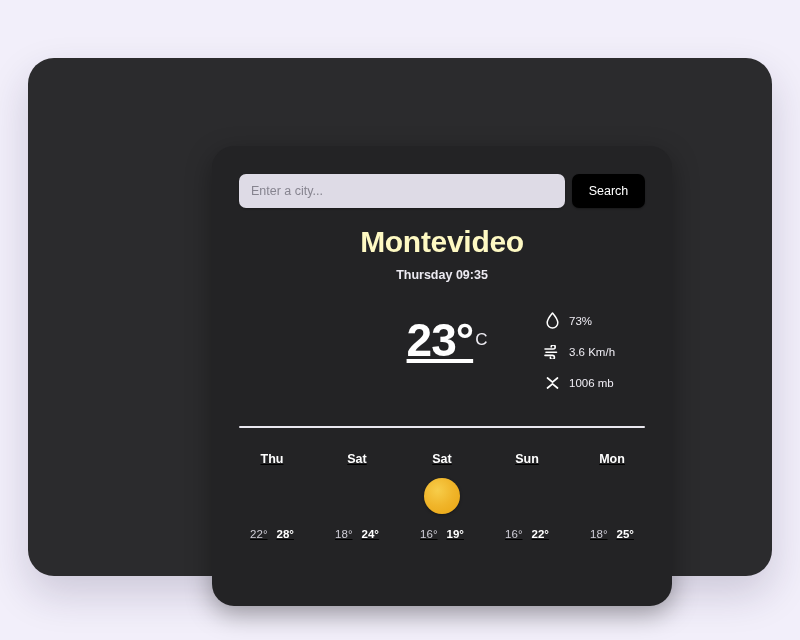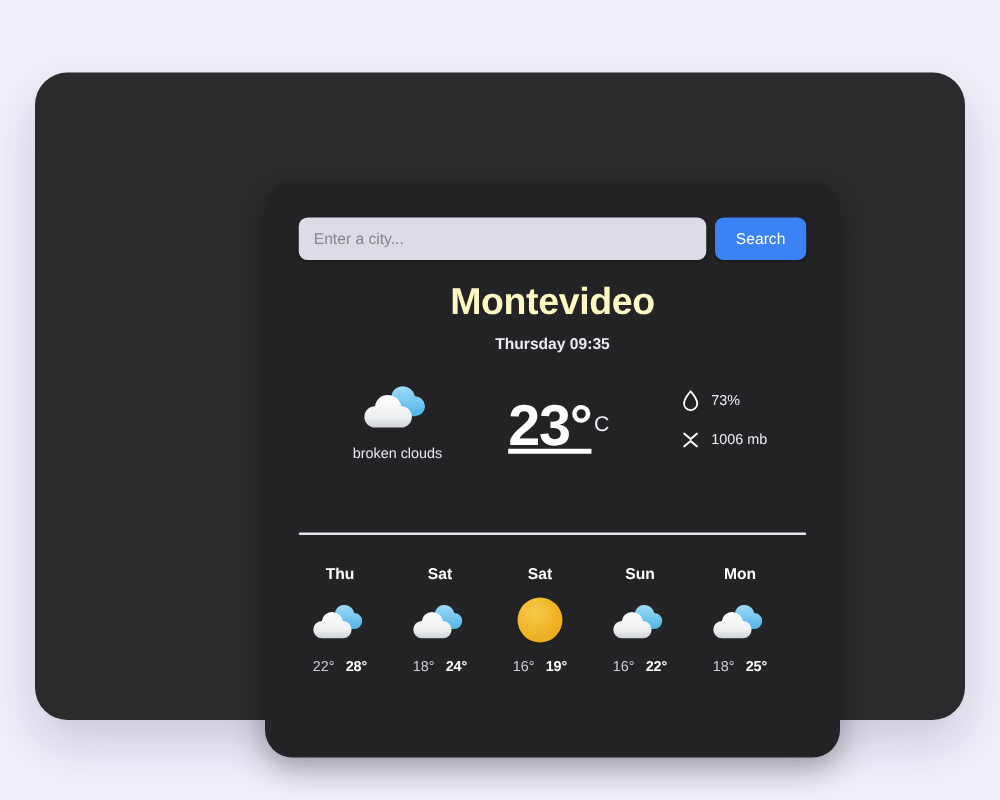--- a/index.html
+++ b/index.html
@@ -73,21 +73,21 @@
     box-shadow: 0 1px 2px rgba(0,0,0,0.25);
   }
   .search-input::placeholder {
     color: #86848f;
   }
   .search-button {
     width: 73px;
     height: 34px;
     border: none;
     border-radius: 7px;
-    background: #3b82f6;
+    background: #000000;
     color: #ffffff;
     font-family: "Liberation Sans", sans-serif;
     font-size: 12.5px;
     cursor: pointer;
     box-shadow: 0 1px 2px rgba(0,0,0,0.3);
   }
 
   
   .city-name {
     position: absolute;
@@ -190,20 +190,22 @@
     border-radius: 2px;
   }
 
   
   .forecast {
     position: absolute;
     left: 20px;
     top: 306px;
     width: 420px;
     display: flex;
+    justify-content: space-between;
+    text-decoration: underline;
   }
   .forecast-day {
     width: 80px;
     text-align: center;
   }
   .day-name {
     color: #ffffff;
     font-size: 12.5px;
     font-weight: bold;
   }
@@ -263,58 +265,48 @@
       <div class="search-row">
         <input class="search-input" type="text" placeholder="Enter a city..." style="">
         <button class="search-button">Search</button>
       </div>
 
       <div class="city-name">Montevideo</div>
       <div class="date-time">Thursday 09:35</div>
 
       <div class="current">
 
-        <div class="cond-left">
-          <div>
-            <svg width="62" height="46" viewBox="0 0 62 46" aria-hidden="true">
-              <defs>
-                <linearGradient id="cbBlueA" x1="0" y1="0" x2="0" y2="1">
-                  <stop offset="0%" stop-color="#9fdcf8"></stop>
-                  <stop offset="100%" stop-color="#4fb4e8"></stop>
-                </linearGradient>
-                <linearGradient id="cwWhiteA" x1="0" y1="0" x2="0" y2="1">
-                  <stop offset="0%" stop-color="#ffffff"></stop>
-                  <stop offset="70%" stop-color="#eceef0"></stop>
-                  <stop offset="100%" stop-color="#cfd3d8"></stop>
-                </linearGradient>
-              </defs>
-              <g>
-                <path d="M26 16 a9 9 0 0 1 9-8 a10 10 0 0 1 10 8 a8 8 0 0 1 0 16 l-19 0 a8 8 0 0 1 0 -16 z" fill="url(#cbBlueA)"></path>
-                <path d="M13 24 a10 10 0 0 1 10-9 a11 11 0 0 1 11 9 a8.5 8.5 0 0 1 0 17 l-21 0 a8.5 8.5 0 0 1 0 -17 z" fill="url(#cwWhiteA)"></path>
-              </g>
-            </svg>
-          </div>
-          <div class="cond-desc">broken clouds</div>
-        </div>
 
         <div class="cond-temp">
           <span class="temp-value">23°</span><span class="temp-unit">C</span>
         </div>
 
         <div class="cond-stats">
 
           <div class="stat-row">
             <span class="stat-icon">
               <svg width="13" height="17" viewBox="0 0 13 17" aria-hidden="true">
                 <path d="M6.5 1 C6.5 1 1.2 7.2 1.2 10.8 a5.3 5.3 0 0 0 10.6 0 C11.8 7.2 6.5 1 6.5 1 z" fill="none" stroke="#ffffff" stroke-width="1.5" stroke-linejoin="round"></path>
               </svg>
             </span>
             <span>73%</span>
           </div>
 
+          <div class="stat-row">
+            <span class="stat-icon">
+              <svg width="17" height="14" viewBox="0 0 17 14" aria-hidden="true">
+                <g fill="none" stroke="#ffffff" stroke-width="1.6" stroke-linecap="round">
+                  <path d="M1 4 h8.2 a2 2 0 1 0 -2 -2"></path>
+                  <path d="M2 7.2 h10.5"></path>
+                  <path d="M1 10.4 h7.4 a2 2 0 1 1 -2 2"></path>
+                </g>
+              </svg>
+            </span>
+            <span>3.6 Km/h</span>
+          </div>
 
           <div class="stat-row">
             <span class="stat-icon">
               <svg width="15" height="16" viewBox="0 0 15 16" aria-hidden="true">
                 <g fill="none" stroke="#ffffff" stroke-width="1.7" stroke-linecap="round" stroke-linejoin="round">
                   <path d="M2.5 3 L7.5 7.2 L12.5 3"></path>
                   <path d="M2.5 13 L7.5 8.8 L12.5 13"></path>
                 </g>
               </svg>
             </span>

